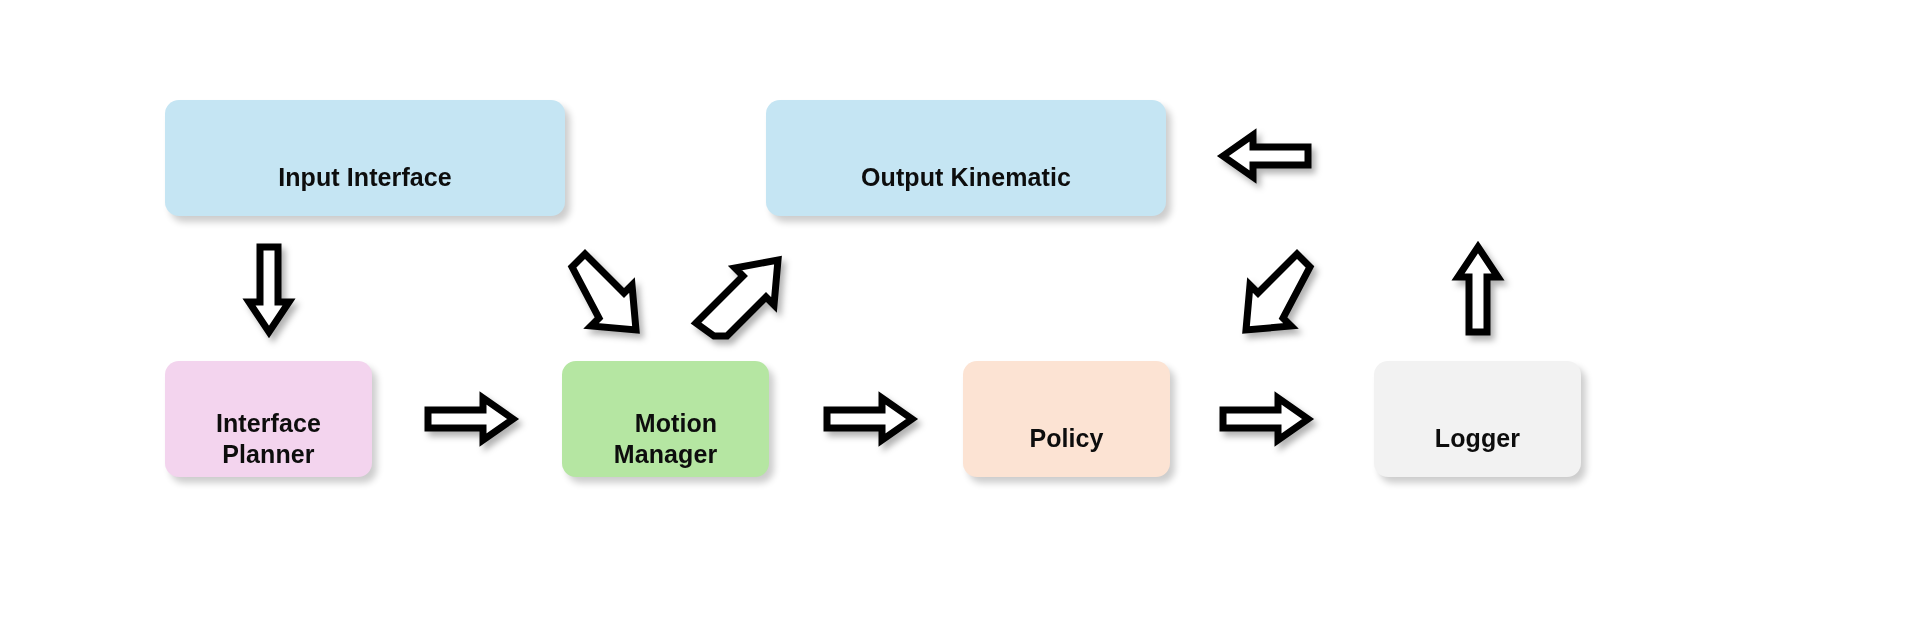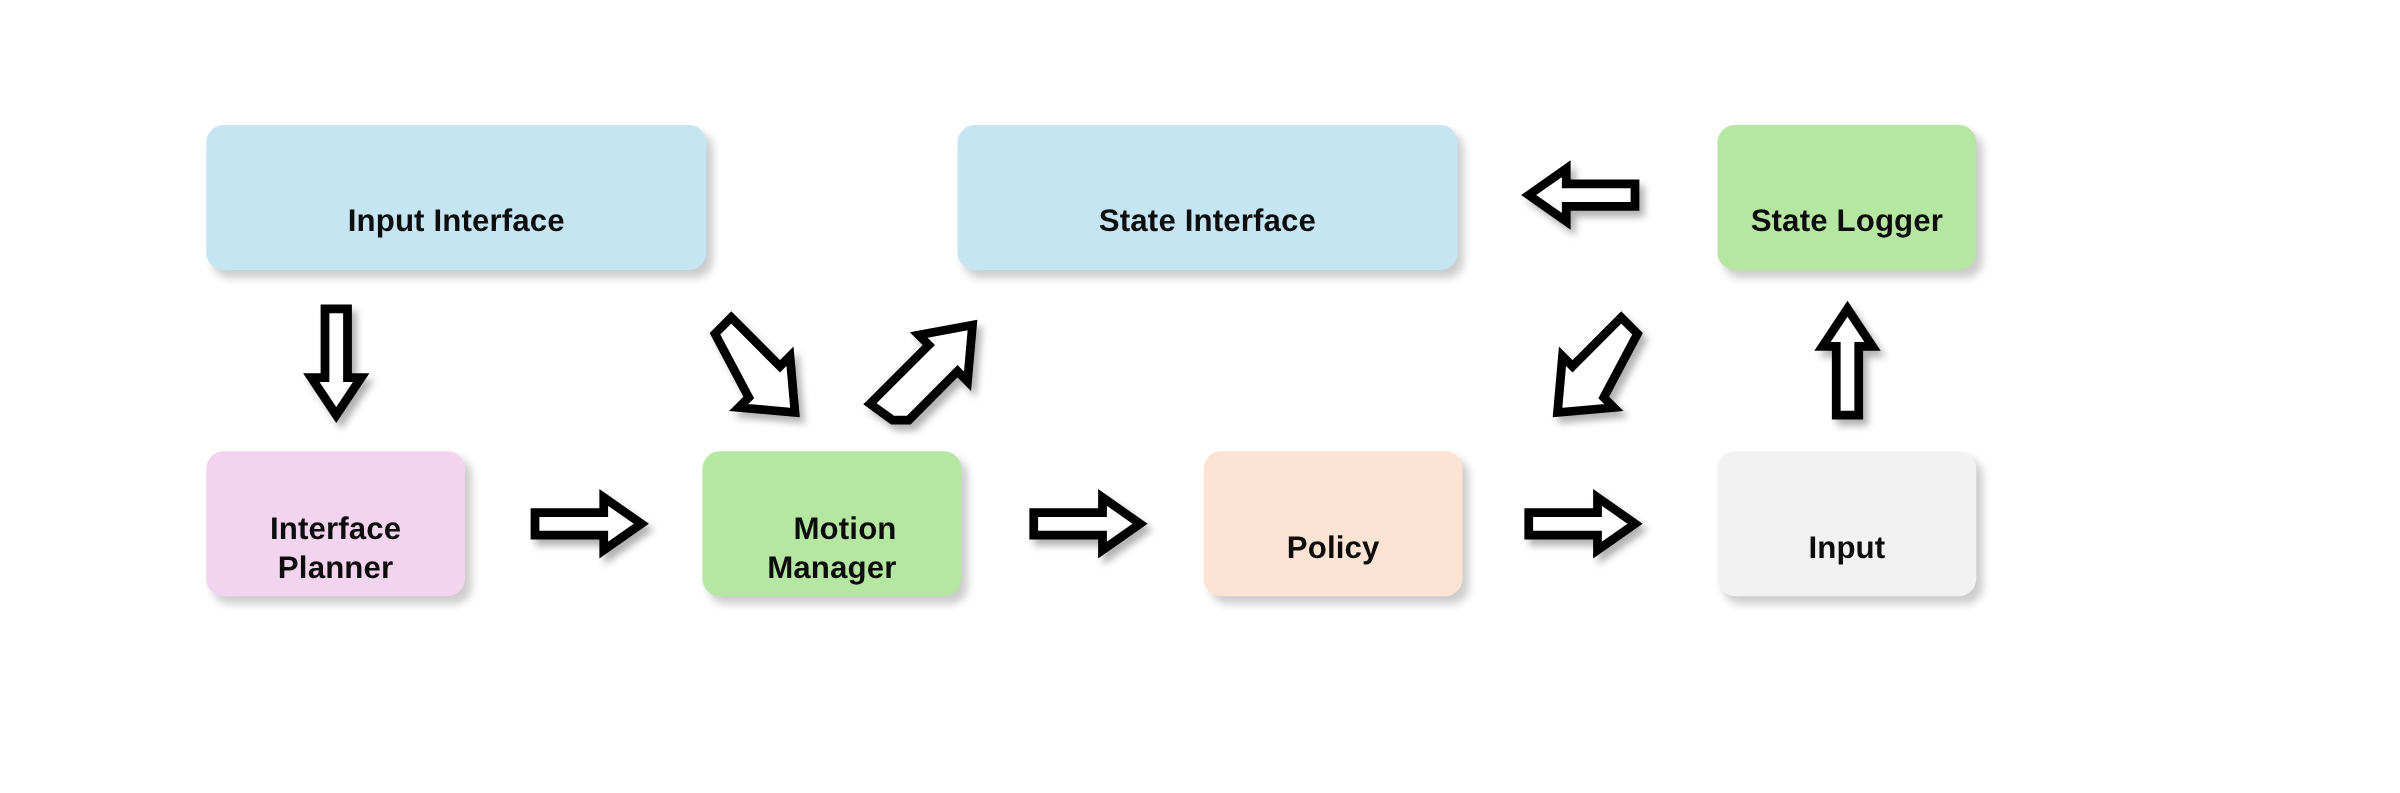--- a/index.html
+++ b/index.html
@@ -52,43 +52,40 @@
 </head>
 <body style="background: rgb(255, 255, 255);">
 
 <div id="canvas">
 
   <div class="node" style="left: 165px; top: 100px; width: 400px; height: 116px; background: rgb(197, 229, 243); font-size: 25px;">
     <span class="label">Input Interface</span>
   </div>
 
   <div class="node" style="left: 766px; top: 100px; width: 400px; height: 116px; background: rgb(197, 229, 243); font-size: 25px;">
-    <span class="label">State Interface</span>
+    <span class="label">Output Kinematic</span>
   </div>
 
-  <div class="node" style="left: 1374px; top: 100px; width: 207px; height: 116px; background: rgb(181, 230, 162); font-size: 25px;">
-    <span class="label">State Logger</span>
-  </div>
 
   <div class="node" style="left: 165px; top: 361px; width: 207px; height: 116px; background: rgb(243, 212, 238); font-size: 25px;">
     <span class="label">Interface
 Planner</span>
   </div>
 
   <div class="node" style="left: 562px; top: 361px; width: 207px; height: 116px; background: rgb(181, 230, 162); font-size: 25px; text-align: right;">
     <span class="label">Motion
 Manager</span>
   </div>
 
   <div class="node" style="left: 963px; top: 361px; width: 207px; height: 116px; background: rgb(252, 227, 211); font-size: 25px; text-align: right;">
     <span class="label">Policy</span>
   </div>
 
   <div class="node" style="left: 1374px; top: 361px; width: 207px; height: 116px; background: rgb(242, 242, 242); font-size: 25px;">
-    <span class="label">Input</span>
+    <span class="label">Logger</span>
   </div>
 
   <div class="arrow" style="left:246px; top:244px; width:46px; height:92px;">
     <svg viewBox="0 0 46 92" width="46" height="92">
       <polygon points="14,3 32,3 32,58 43,58 23,88 3,58 14,58"></polygon>
     </svg>
   </div>
 
   <div class="arrow" style="left:566px; top:248px; width:94px; height:94px;">
     <svg viewBox="0 0 94 94" width="94" height="94">

